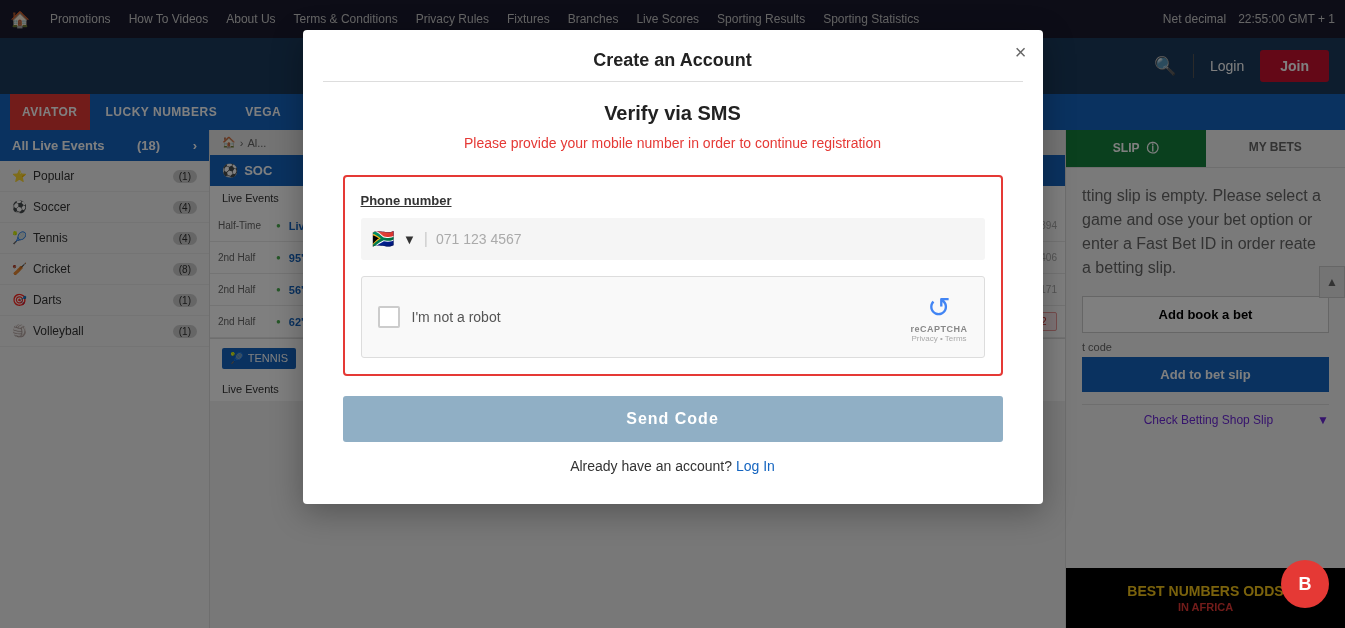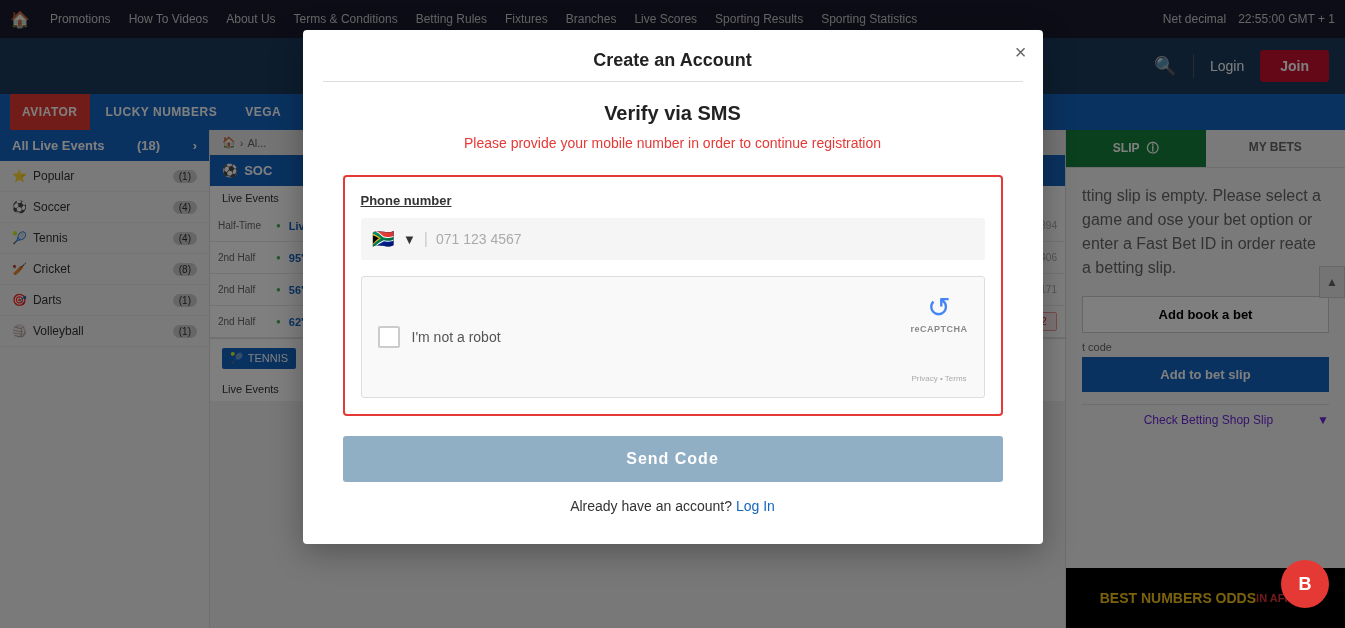--- a/index.html
+++ b/index.html
@@ -463,21 +463,20 @@
     }
     .recaptcha-brand {
       font-size: 9px;
       color: #888;
       font-weight: bold;
       letter-spacing: 0.5px;
     }
     .recaptcha-links {
       font-size: 8px;
       color: #aaa;
-      margin-top: 40px;
     }
     .send-code-btn {
       width: 100%;
       background: #90afc5;
       color: #fff;
       border: none;
       padding: 14px;
       font-size: 16px;
       font-weight: bold;
       border-radius: 3px;
@@ -519,21 +518,21 @@
     .promo-banner {
       background: #000;
       color: #fff;
       font-size: 10px;
       font-weight: bold;
       display: flex;
       align-items: center;
       justify-content: center;
       padding: 8px;
       text-align: center;
-      flex-direction: row;
+      flex-direction: column;
       line-height: 1.3;
       height: 60px;
     }
     .promo-banner .best { color: #f5c518; font-size: 14px; }
     .promo-banner .africa { color: #e53935; font-size: 11px; }
 
     
     .scroll-chevron {
       position: absolute;
       right: 0;
@@ -548,21 +547,21 @@
   </style>
 </head>
 <body>
 
 <div class="top-nav">
   <span class="home-icon">🏠</span>
   <a>Promotions</a>
   <a>How To Videos</a>
   <a>About Us</a>
   <a>Terms &amp; Conditions</a>
-  <a>Betting Rules</a>
+  <a>Privacy Rules</a>
   <a>Fixtures</a>
   <a>Branches</a>
   <a>Live Scores</a>
   <a>Sporting Results</a>
   <a>Sporting Statistics</a>
   <div class="right-nav">
     <span style="cursor:pointer;">Net decimal</span>
     <span>22:55:00 GMT + 1</span>
   </div>
 </div>

